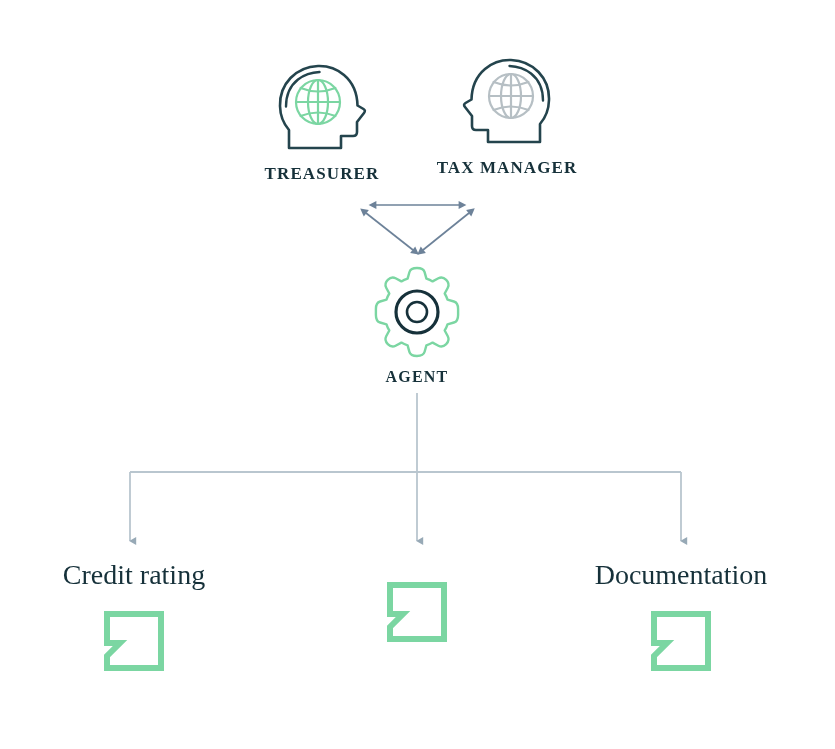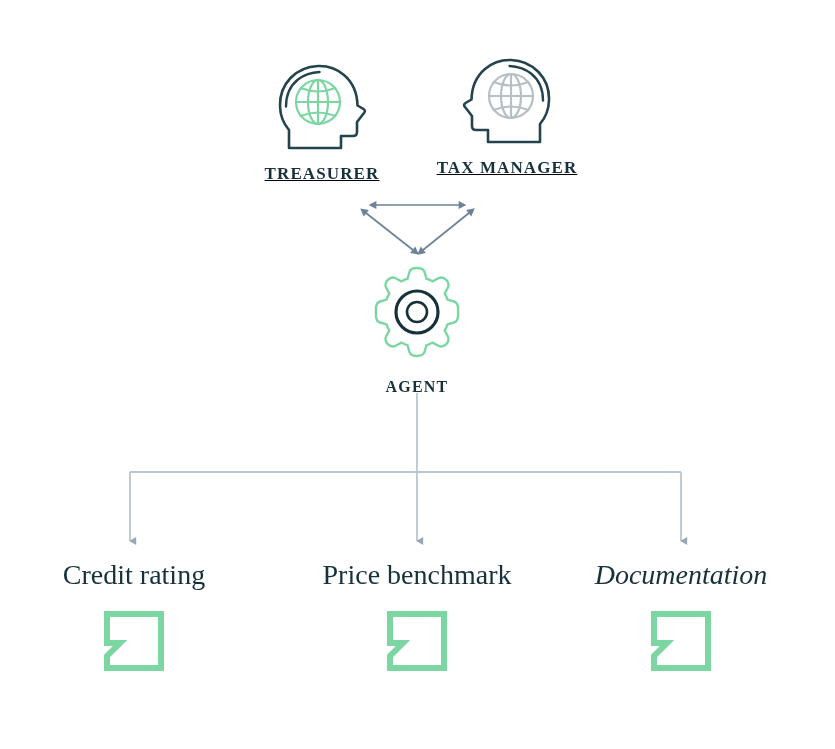--- a/index.html
+++ b/index.html
@@ -33,21 +33,20 @@
     height: 749px;
     pointer-events: none;
   }
   .layer > * { pointer-events: auto; }
 
   
   .actor-node {
     position: absolute;
     width: 150px;
     text-align: center;
-    text-decoration: underline;
   }
   .actor-icon {
     width: 110px;
     height: 110px;
     margin: 0 auto;
     display: block;
   }
   .actor-label {
     margin-top: 6px;
     font-size: 17px;
@@ -69,21 +68,21 @@
     width: 150px;
     text-align: center;
   }
   .agent-icon {
     width: 104px;
     height: 104px;
     margin: 0 auto;
     display: block;
   }
   .agent-label {
-    margin-top: 12px;
+    margin-top: 2px;
     font-size: 16px;
     letter-spacing: 1.2px;
     color: #16313a;
     font-weight: 700;
     white-space: nowrap;
   }
 
   
   .output-node {
     position: absolute;
@@ -101,21 +100,21 @@
   }
   .output-icon {
     display: block;
     margin: 22px auto 0 auto;
     width: 60px;
     height: 60px;
   }
 
   #output-credit-rating { left: -6px; }
   #output-price-benchmark { left: 277px; }
-  #output-documentation { left: 541px; font-style: italic; }
+  #output-documentation { left: 541px; }
 
   
   #connector-layer { z-index: 1; }
   #node-layer { z-index: 2; }
 </style>
 </head>
 <body>
 
 <div id="diagram-canvas">
 
@@ -234,21 +233,20 @@
     </div>
 
     <div class="output-node" id="output-credit-rating">
       <div class="output-label">Credit rating</div>
       <svg class="output-icon" viewBox="0 0 60 60">
         <path d="M3,3 H57 V57 H3 V45 L16,32 H3 Z" fill="none" stroke="#7bd6a2" stroke-width="6" stroke-linejoin="miter"></path>
       </svg>
     </div>
 
     <div class="output-node" id="output-price-benchmark">
-      <div class="output-label">Price benchmark</div>
       <svg class="output-icon" viewBox="0 0 60 60">
         <path d="M3,3 H57 V57 H3 V45 L16,32 H3 Z" fill="none" stroke="#7bd6a2" stroke-width="6" stroke-linejoin="miter"></path>
       </svg>
     </div>
 
     <div class="output-node" id="output-documentation">
       <div class="output-label">Documentation</div>
       <svg class="output-icon" viewBox="0 0 60 60">
         <path d="M3,3 H57 V57 H3 V45 L16,32 H3 Z" fill="none" stroke="#7bd6a2" stroke-width="6" stroke-linejoin="miter"></path>
       </svg>

